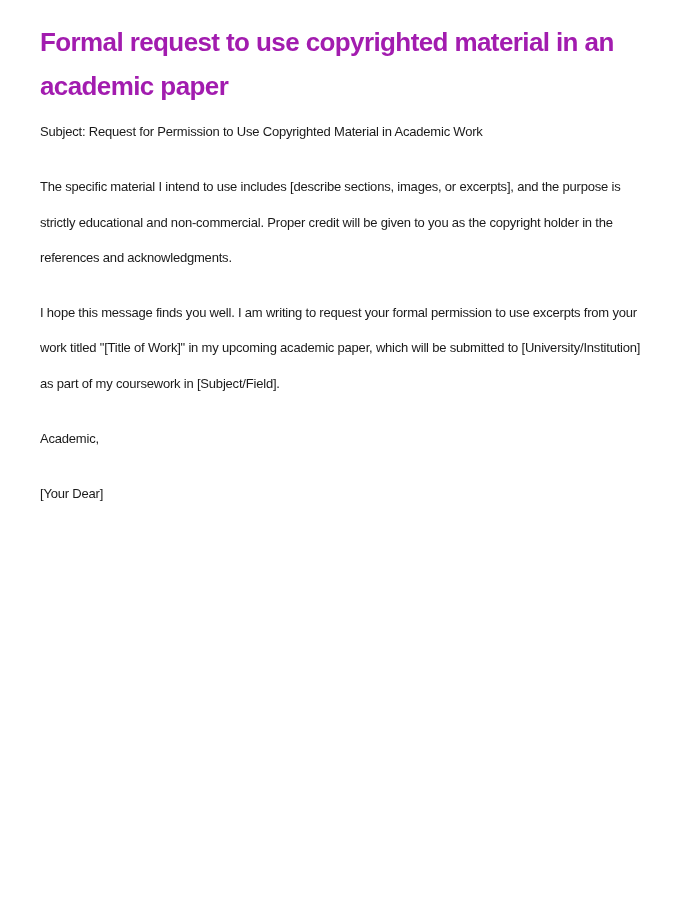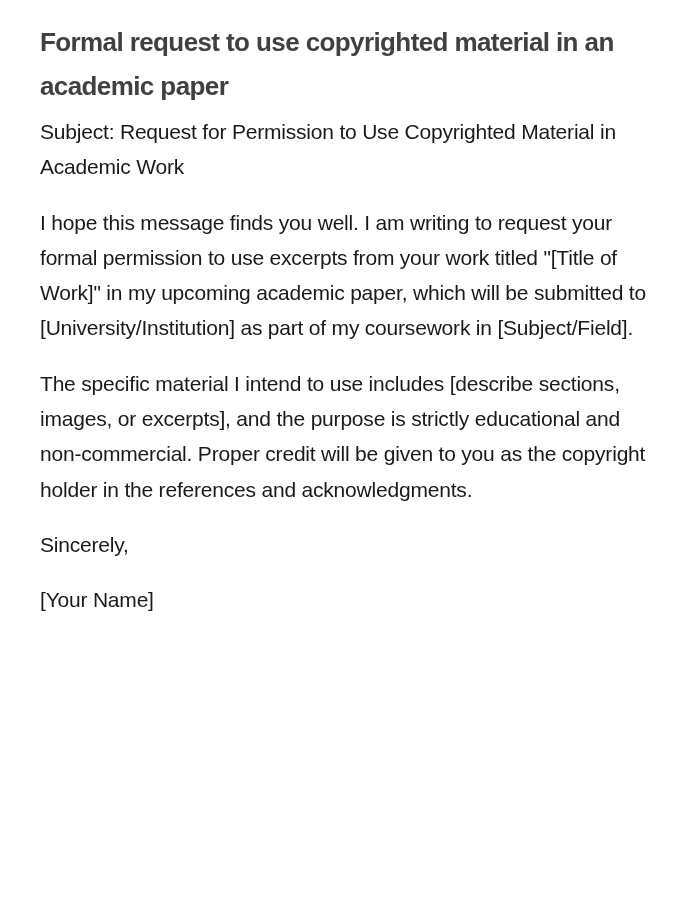--- a/index.html
+++ b/index.html
@@ -1,31 +1,31 @@
 <!DOCTYPE html>
 <html><head>
 <meta charset="utf-8">
 <style>
   html, body { margin: 0; padding: 0; background: #ffffff; }
   body { width: 700px; height: 911px; overflow: hidden; position: relative; }
   .doc { position: absolute; left: 40px; top: 20px; width: 610px; color: #111111; }
   .title {
     font-family: "Liberation Sans", sans-serif;
     font-weight: bold; font-size: 26px; line-height: 44px;
-    letter-spacing: -0.6px; margin: 0 0 6px 0; color: #404040;
+    letter-spacing: -0.6px; margin: 0 0 6px 0; color: #a21caf;
   }
   .para {
     font-family: "Liberation Sans", sans-serif;
-    font-size: 21px; line-height: 35.3px; margin: 0 0 20px 0;
+    font-size: 13px; line-height: 35.3px; margin: 0 0 20px 0;
     letter-spacing: -0.2px; color: #1a1a1a;
   }
 </style>
 </head>
 <body>
 
 <div class="doc">
   <h1 class="title">Formal request to use copyrighted material in an academic paper</h1>
   <p class="para">Subject: Request for Permission to Use Copyrighted Material in Academic Work</p>
+  <p class="para">The specific material I intend to use includes [describe sections, images, or excerpts], and the purpose is strictly educational and non-commercial. Proper credit will be given to you as the copyright holder in the references and acknowledgments.</p>
   <p class="para">I hope this message finds you well. I am writing to request your formal permission to use excerpts from your work titled "[Title of Work]" in my upcoming academic paper, which will be submitted to [University/Institution] as part of my coursework in [Subject/Field].</p>
-  <p class="para">The specific material I intend to use includes [describe sections, images, or excerpts], and the purpose is strictly educational and non-commercial. Proper credit will be given to you as the copyright holder in the references and acknowledgments.</p>
-  <p class="para">Sincerely,</p>
-  <p class="para">[Your Name]</p>
+  <p class="para">Academic,</p>
+  <p class="para">[Your Dear]</p>
 </div>
 
 </body></html>

